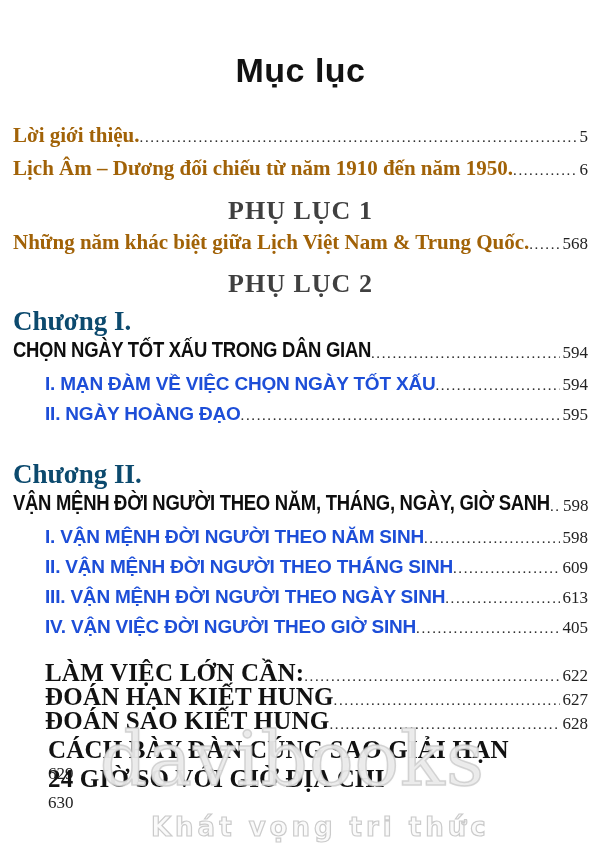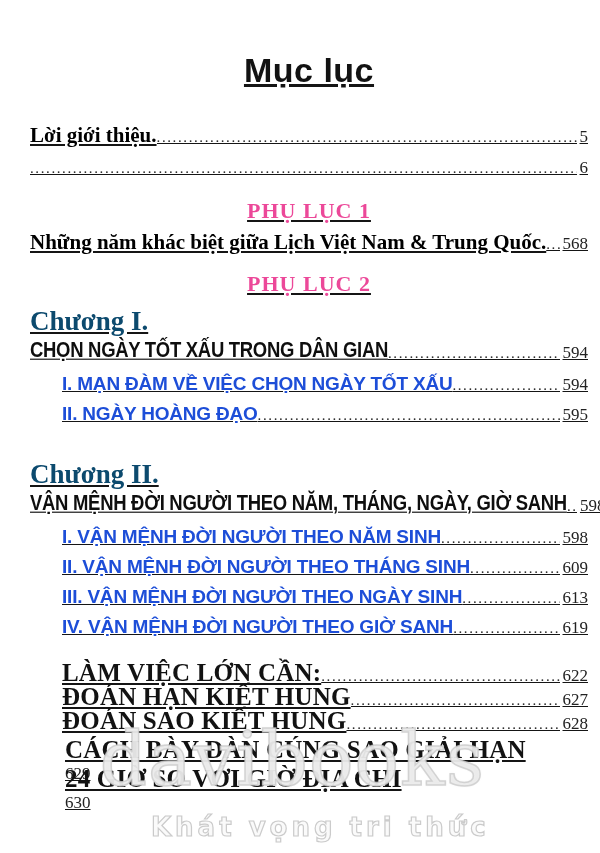--- a/index.html
+++ b/index.html
@@ -1,21 +1,21 @@
 <!DOCTYPE html>
 <html><head>
 <meta charset="utf-8">
 <style>
   html,body{margin:0;padding:0;}
   body{
     width:600px;height:853px;overflow:hidden;position:relative;
     background:#ffffff;color:#151515;
     font-family:"Liberation Serif", serif;
   }
-  .page-inner{position:relative;padding:0 12px 0 30px;z-index:1;text-decoration:underline;}
+  .page-inner{position:relative;padding:0 12px 0 13px;z-index:1;}
 
   
   .doc-title{
     margin-top:50px;height:40px;line-height:40px;text-align:center;
     font-family:"Liberation Sans", sans-serif;font-weight:bold;font-size:34px;
     letter-spacing:0.5px;color:#121212;
   }
 
   
   .row{display:flex;align-items:baseline;white-space:nowrap;}
@@ -26,30 +26,30 @@
     font-family:"Liberation Serif", serif;font-size:15px;letter-spacing:1.6px;color:#2a2a2a;
   }
   .row .pg{
     flex:0 0 auto;margin-left:3px;
     font-family:"Liberation Serif", serif;font-weight:normal;font-size:17px;color:#222;
   }
 
   
   .serif-row{height:30px;line-height:30px;}
   .serif-row .lbl{
-    font-family:"Liberation Serif", serif;font-weight:bold;font-size:21px;color:#000000;
+    font-family:"Liberation Serif", serif;font-weight:bold;font-size:21px;color:#a16207;
   }
   .r-intro1{margin-top:30px;}
   .r-intro2{margin-top:3px;}
 
   
   .center-heading{
     height:30px;line-height:30px;text-align:center;
-    font-family:"Liberation Serif", serif;font-weight:bold;font-size:22px;
-    letter-spacing:1px;color:#ec4899;
+    font-family:"Liberation Serif", serif;font-weight:bold;font-size:26px;
+    letter-spacing:1px;color:#404040;
   }
   .h-pl1{margin-top:13px;}
   .r-pl1{margin-top:1px;}
   .h-pl2{margin-top:12px;}
 
   
   .chapter-heading{
     height:33px;line-height:33px;
     font-family:"Liberation Serif", serif;font-weight:bold;font-size:27px;color:#0c4a6e;
   }
@@ -108,20 +108,21 @@
 
   <div class="doc-title">Mục lục</div>
 
   <div class="row serif-row r-intro1">
     <span class="lbl">Lời giới thiệu.</span>
     <span class="dots"></span>
     <span class="pg">5</span>
   </div>
 
   <div class="row serif-row r-intro2">
+    <span class="lbl">Lịch Âm – Dương đối chiếu từ năm 1910 đến năm 1950.</span>
     <span class="dots"></span>
     <span class="pg">6</span>
   </div>
 
   <div class="center-heading h-pl1">PHỤ LỤC 1</div>
 
   <div class="row serif-row r-pl1">
     <span class="lbl">Những năm khác biệt giữa Lịch Việt Nam &amp; Trung Quốc.</span>
     <span class="dots"></span>
     <span class="pg">568</span>
@@ -169,23 +170,23 @@
     <span class="pg">609</span>
   </div>
 
   <div class="row sub-row sub-next">
     <span class="lbl">III. VẬN MỆNH ĐỜI NGƯỜI THEO NGÀY SINH</span>
     <span class="dots"></span>
     <span class="pg">613</span>
   </div>
 
   <div class="row sub-row sub-next">
-    <span class="lbl">IV. VẬN MỆNH ĐỜI NGƯỜI THEO GIỜ SANH</span>
-    <span class="dots"></span>
-    <span class="pg">619</span>
+    <span class="lbl">IV. VẬN VIỆC ĐỜI NGƯỜI THEO GIỜ SINH</span>
+    <span class="dots"></span>
+    <span class="pg">405</span>
   </div>
 
   <div class="row misc-row m1">
     <span class="lbl">LÀM VIỆC LỚN CẦN:</span>
     <span class="dots"></span>
     <span class="pg">622</span>
   </div>
 
   <div class="row misc-row m2">
     <span class="lbl">ĐOÁN HẠN KIẾT HUNG</span>

